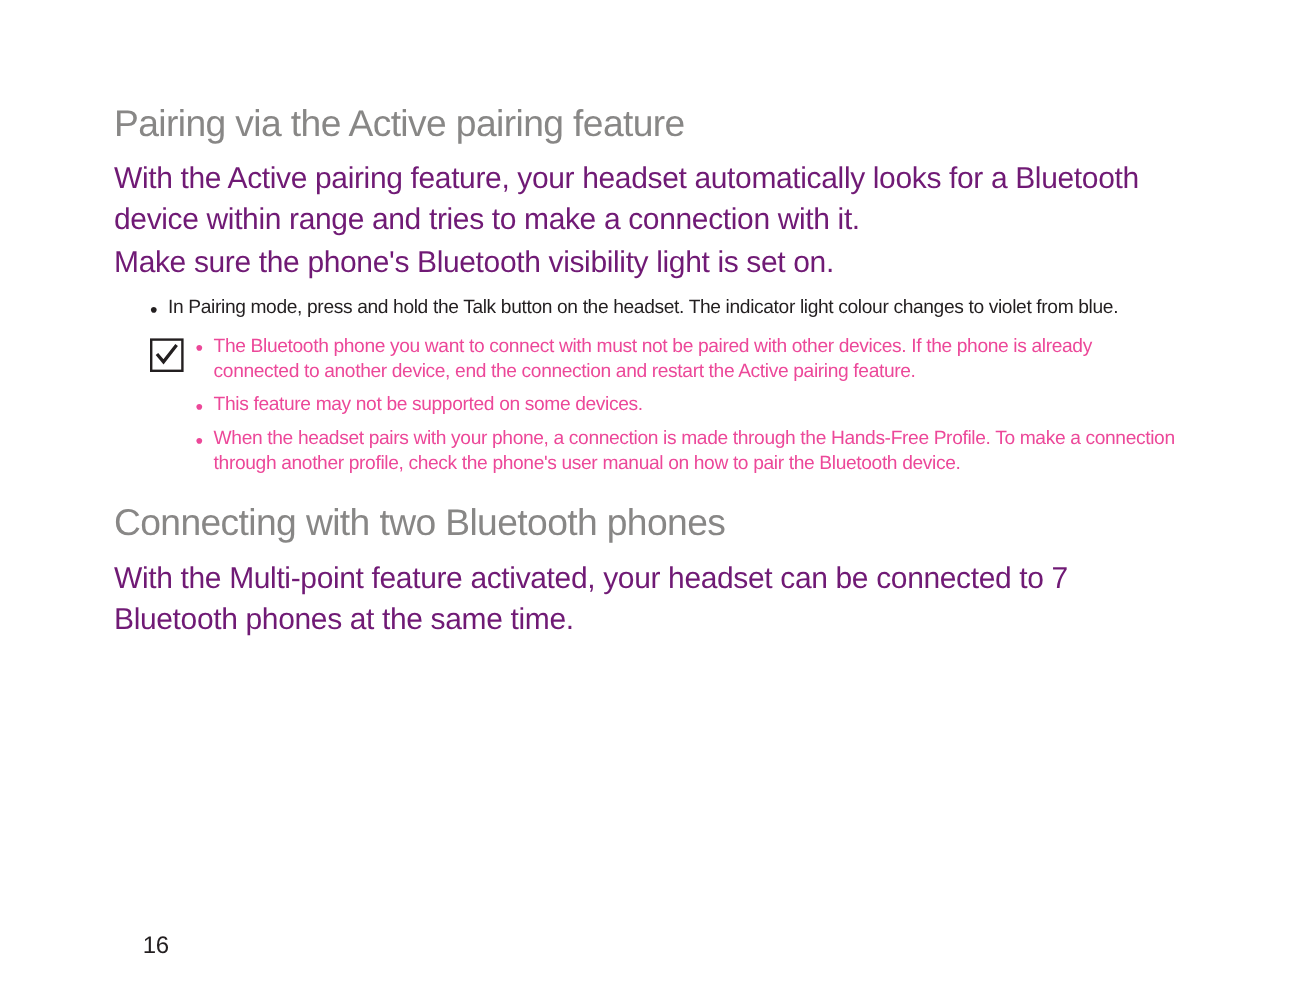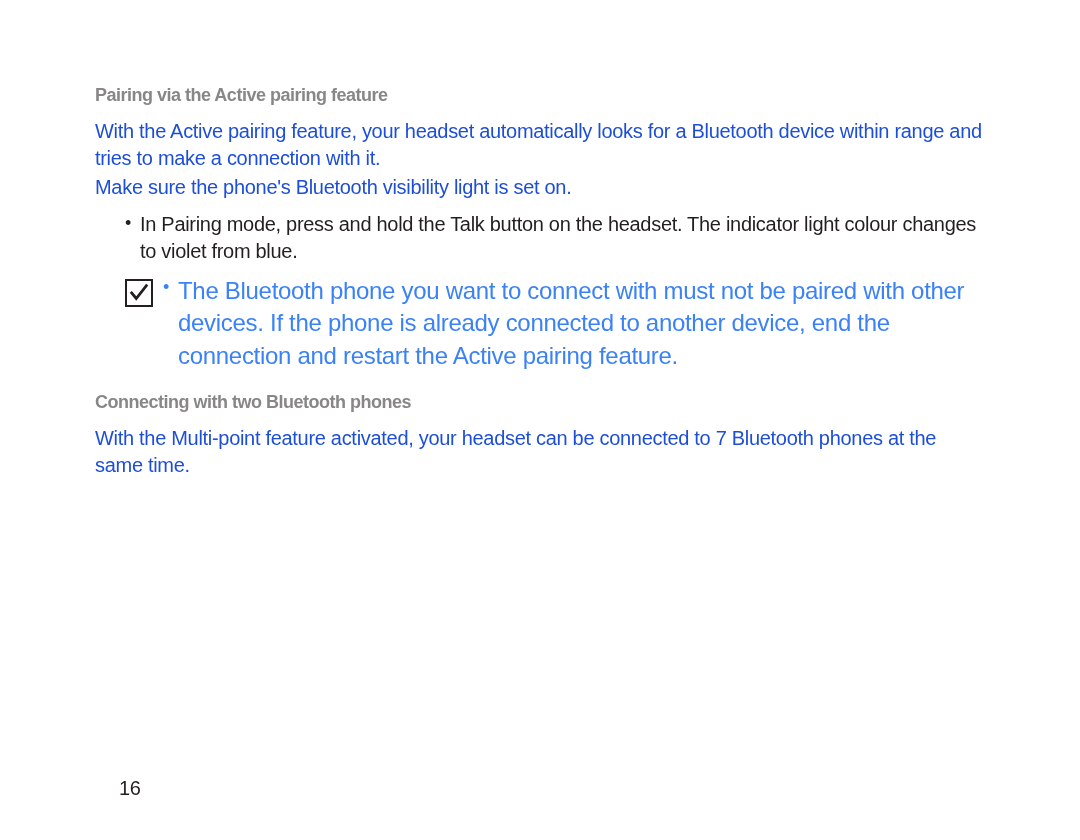--- a/index.html
+++ b/index.html
@@ -11,43 +11,43 @@
       width: 1080px;
       height: 840px;
       background: #ffffff;
       font-family: "Segoe UI", "Helvetica Neue", Arial, sans-serif;
       color: #231f20;
       padding: 85px 95px 40px 95px;
       position: relative;
       letter-spacing: -0.3px;
     }
     .heading {
-      font-size: 18px;
-      font-weight: 700;
+      font-size: 31px;
+      font-weight: 400;
       color: #888786;
       margin-bottom: 12px;
       letter-spacing: -0.5px;
     }
     .body-text {
-      font-size: 20px;
+      font-size: 25px;
       line-height: 1.35;
-      color: #1d4ed8;
+      color: #701a75;
       margin-bottom: 2px;
     }
     .paragraph-block {
       margin-bottom: 10px;
     }
     .bullet-list {
       list-style: none;
       padding-left: 30px;
       margin-bottom: 8px;
     }
     .bullet-item {
       position: relative;
-      font-size: 20px;
+      font-size: 16px;
       line-height: 1.35;
       color: #231f20;
       padding-left: 15px;
     }
     .bullet-item::before {
       content: "•";
       position: absolute;
       left: 0;
       top: 0;
       font-size: 18px;
@@ -73,23 +73,23 @@
     .note-icon svg {
       width: 22px;
       height: 22px;
     }
     .note-items {
       list-style: none;
       flex: 1;
     }
     .note-bullet {
       position: relative;
-      font-size: 24px;
+      font-size: 16px;
       line-height: 1.35;
-      color: #3b82f6;
+      color: #ec4899;
       padding-left: 15px;
       margin-bottom: 6px;
     }
     .note-bullet::before {
       content: "•";
       position: absolute;
       left: 0;
       top: 0;
       font-size: 18px;
     }
@@ -115,20 +115,22 @@
     <li class="bullet-item">In Pairing mode, press and hold the Talk button on the headset. The indicator light colour changes to violet from blue.</li>
   </ul>
   <div class="note-block">
     <div class="note-icon">
       <svg viewBox="0 0 24 24" fill="none" stroke="#231f20" stroke-width="3" stroke-linecap="square">
         <polyline points="4,12 9,18 20,4"></polyline>
       </svg>
     </div>
     <ul class="note-items">
       <li class="note-bullet">The Bluetooth phone you want to connect with must not be paired with other devices. If the phone is already connected to another device, end the connection and restart the Active pairing feature.</li>
+      <li class="note-bullet">This feature may not be supported on some devices.</li>
+      <li class="note-bullet">When the headset pairs with your phone, a connection is made through the Hands-Free Profile. To make a connection through another profile, check the phone's user manual on how to pair the Bluetooth device.</li>
     </ul>
   </div>
 </div>
 
 <div>
   <h2 class="heading">Connecting with two Bluetooth phones</h2>
   <p class="body-text">With the Multi-point feature activated, your headset can be connected to 7 Bluetooth phones at the same time.</p>
 </div>
 
 <div class="page-number">16</div>

